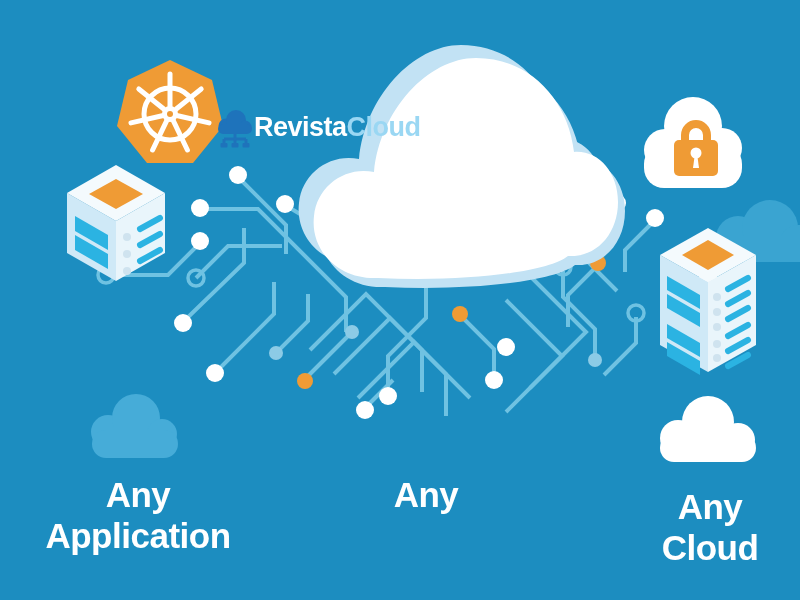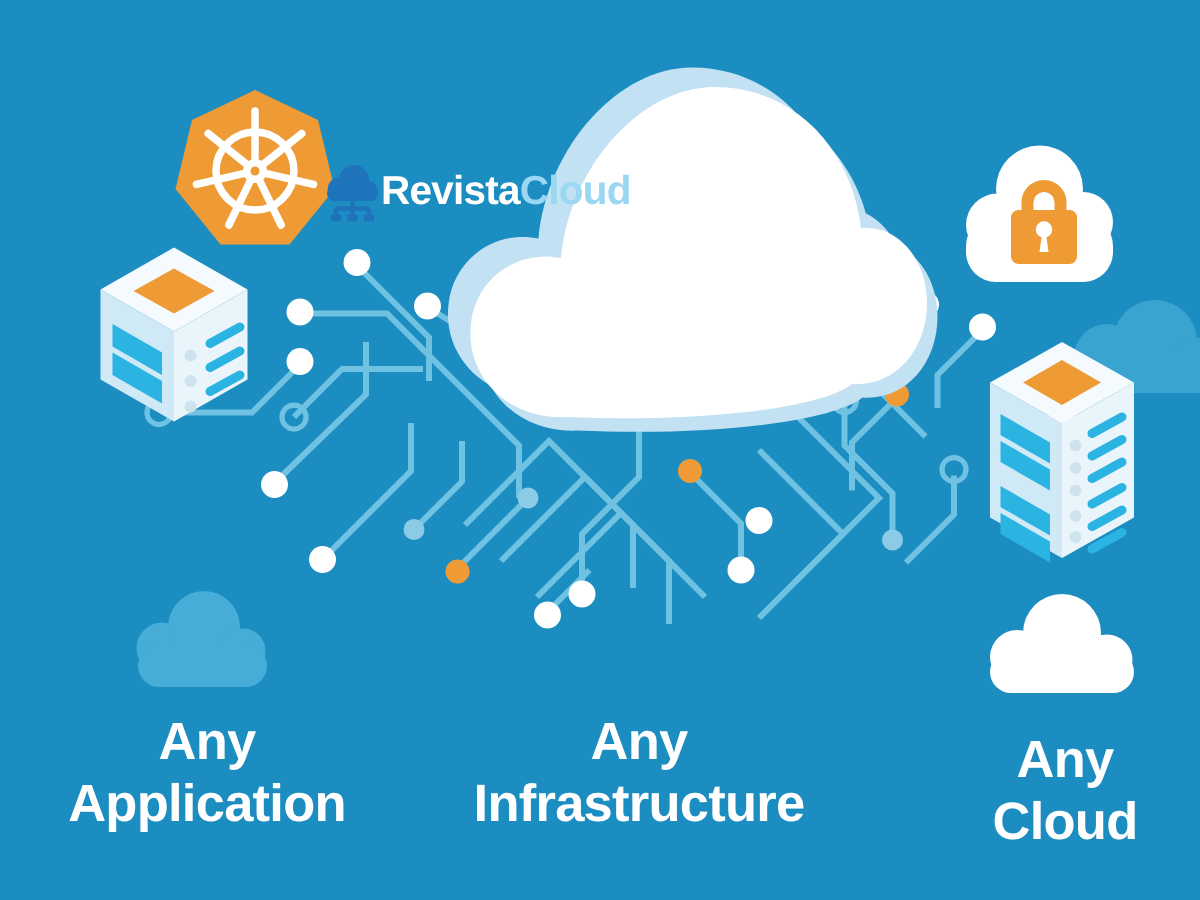--- a/index.html
+++ b/index.html
@@ -258,20 +258,19 @@
   <div class="brand-text">
     <span class="p1">Revista</span><span class="p2">Cloud</span>
   </div>
 
   <div class="label label-left">
     <div>Any</div>
     <div>Application</div>
   </div>
   <div class="label label-center">
     <div>Any</div>
-    <div>Infrastructure</div>
   </div>
   <div class="label label-right">
     <div>Any</div>
     <div>Cloud</div>
   </div>
 
 </div>
 
 </body></html>

